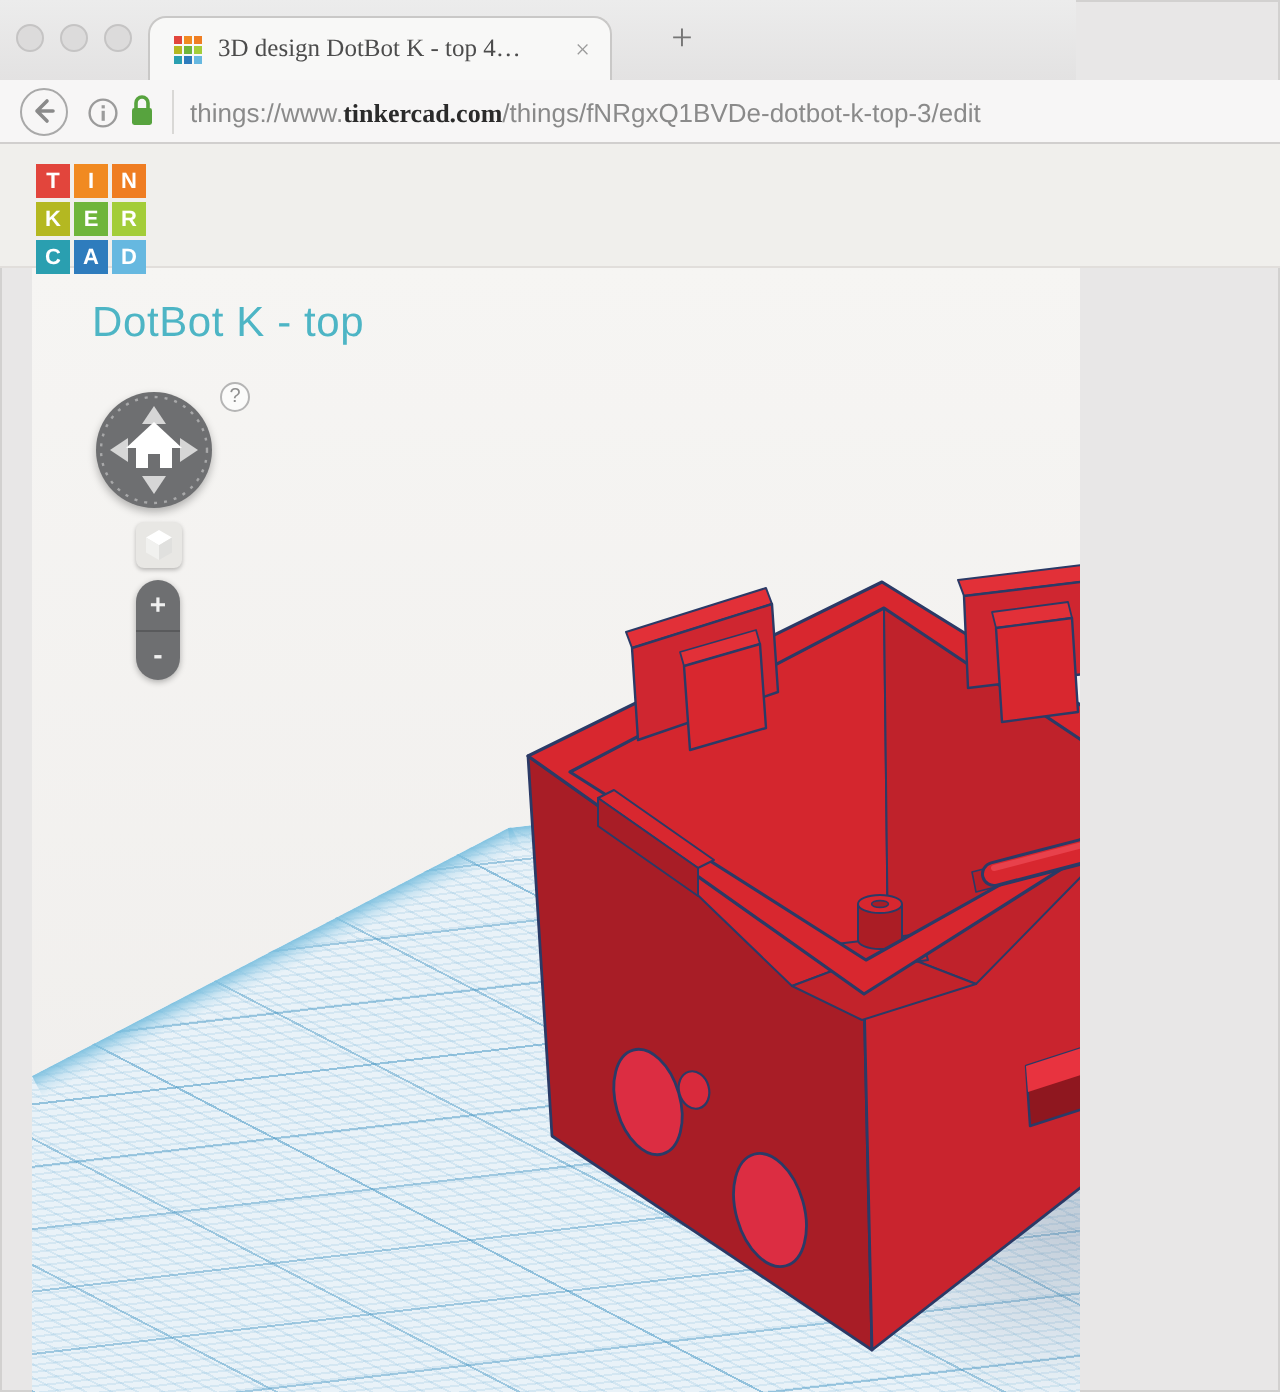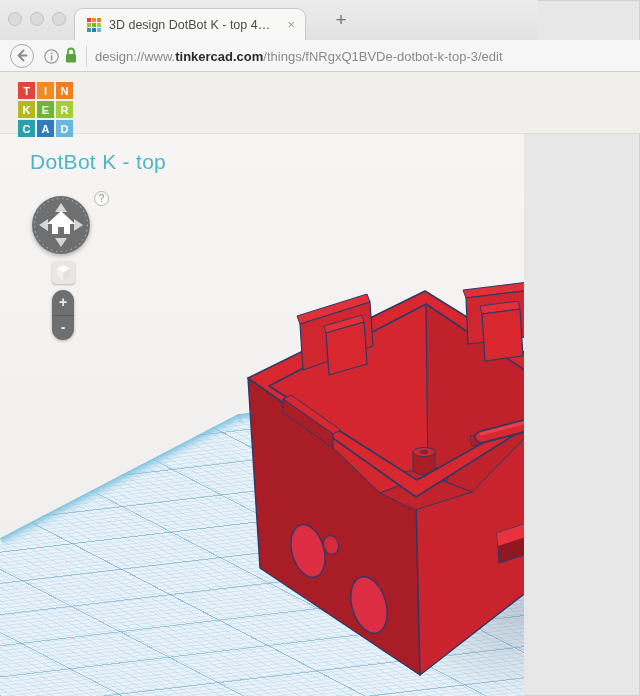--- a/index.html
+++ b/index.html
@@ -1,44 +1,44 @@
 <!DOCTYPE html>
 <html><head>
 <meta charset="utf-8">
 <style>
   html,body{margin:0;padding:0;background:#e8e7e7;font-family:"Liberation Sans",sans-serif;}
   .app-window{position:relative;width:640px;height:696px;overflow:hidden;background:#e8e7e7;box-shadow:inset 0 0 0 1px #d2d1d0;}
 
   
-  .tabstrip{position:absolute;left:0;top:0;width:538px;height:40px;background:linear-gradient(#ececec,#e3e2e2);}
+  .tabstrip{position:absolute;left:0;top:0;width:538px;height:40px;background:linear-gradient(#ececec,#e3e2e2);font-family:Liberation Serif, serif;}
   .traffic{position:absolute;top:12px;width:14px;height:14px;border-radius:50%;background:#dcdbdb;border:1px solid #c5c4c4;box-sizing:border-box;}
   .tl1{left:8px}.tl2{left:30px}.tl3{left:52px}
   .tab{position:absolute;left:74px;top:8px;width:232px;height:32px;background:#f8f8f7;border:1px solid #c9c8c7;border-bottom:none;border-radius:9px 9px 0 0;box-sizing:border-box;display:flex;align-items:center;padding:0 10px 0 12px;}
   .favicon{display:grid;grid-template-columns:repeat(3,4px);grid-template-rows:repeat(3,4px);gap:1px;margin-right:8px;flex:0 0 auto;}
   .favicon span{width:4px;height:4px;display:block;}
   .tab-title{flex:1 1 auto;font-size:12.5px;color:#4c4c4c;white-space:nowrap;overflow:hidden;text-overflow:ellipsis;}
   .tab-close{flex:0 0 auto;font-size:13px;color:#9b9b9b;margin-left:8px;line-height:1;}
   .newtab{position:absolute;left:330px;top:10px;width:22px;height:22px;font-size:19px;line-height:20px;text-align:center;color:#767676;}
   .urlrow{position:absolute;left:0;top:40px;width:640px;height:32px;background:#f7f6f6;border-bottom:1px solid #d1cfce;box-sizing:border-box;}
   .backbtn{position:absolute;left:10px;top:44px;width:24px;height:24px;border:1.5px solid #a9a9a9;border-radius:50%;box-sizing:border-box;}
   .infoicon{position:absolute;left:44px;top:49px;width:15px;height:15px;}
   .lockicon{position:absolute;left:64px;top:46px;width:14px;height:19px;}
   .urldivider{position:absolute;left:86px;top:45px;width:1px;height:22px;background:#d9d8d6;}
   .urltext{position:absolute;left:95px;top:49px;font-size:13px;white-space:nowrap;color:#8a8a8a;}
-  .urltext .domain{color:#2b2b2b;font-weight:bold;}
+  .urltext .domain{color:#2b2b2b;font-weight:bold;font-family:Liberation Serif, serif;}
 
   
   .navbar{position:absolute;left:0;top:72px;width:640px;height:62px;background:#f0efec;border-bottom:1px solid #e1dedb;box-sizing:border-box;}
   .logo{position:absolute;left:18px;top:82px;display:grid;grid-template-columns:repeat(3,17px);grid-template-rows:repeat(3,17px);gap:2px;z-index:5;}
   .logo span{display:flex;align-items:center;justify-content:center;color:#fff;font-weight:bold;font-size:11px;}
   .menu{position:absolute;left:100px;top:81px;display:flex;}
   .menu-item{height:44px;line-height:44px;padding:0 21px;font-size:15px;color:#5f5c59;border-right:1px solid #dcd9d5;}
 
   
-  .canvas{position:absolute;left:0;top:134px;width:524px;height:562px;background:linear-gradient(#f6f5f3,#efedeb);overflow:hidden;}
+  .canvas{position:absolute;left:16px;top:134px;width:524px;height:562px;background:linear-gradient(#f6f5f3,#efedeb);overflow:hidden;}
   .design-title{position:absolute;left:30px;top:16px;font-size:21px;font-weight:400;color:#4db5c5;letter-spacing:.3px;}
 
   .workplane{position:absolute;left:0;top:0;width:640px;height:562px;
     background-color:#e9f2f8;
     background-image:
       repeating-linear-gradient(-6.7deg, rgba(70,150,195,.45) 0 1px, transparent 1px 31px),
       repeating-linear-gradient(27.5deg, rgba(70,150,195,.45) 0 1px, transparent 1px 56px),
       repeating-linear-gradient(-6.7deg, rgba(100,170,210,.16) 0 1px, transparent 1px 3.5px),
       repeating-linear-gradient(27.5deg, rgba(100,170,210,.16) 0 1px, transparent 1px 6px);
     clip-path:polygon(0 404px,238px 280px,640px 233px,640px 562px,0 562px);}
@@ -96,21 +96,21 @@
       <rect x="6.8" y="6.4" width="1.6" height="5" fill="#9b9b9b"></rect>
     </svg>
   </div>
   <div class="lockicon">
     <svg width="14" height="19" viewBox="0 0 14 19">
       <path d="M4 8 V5.5 a3 3 0 0 1 6 0 V8" fill="none" stroke="#57a33e" stroke-width="1.8"></path>
       <rect x="2" y="8" width="10" height="8.5" rx="1.2" fill="#57a33e"></rect>
     </svg>
   </div>
   <div class="urldivider"></div>
-  <div class="urltext"><span>design://www.</span><span class="domain">tinkercad.com</span><span>/things/fNRgxQ1BVDe-dotbot-k-top-3/edit</span></div>
+  <div class="urltext"><span>things://www.</span><span class="domain">tinkercad.com</span><span>/things/fNRgxQ1BVDe-dotbot-k-top-3/edit</span></div>
 
   <div class="navbar">
     <div class="menu">
       <div class="menu-item">Design</div>
       <div class="menu-item">Edit</div>
       <div class="menu-item">Help</div>
     </div>
   </div>
   <div class="logo">
     <span style="background: rgb(226, 69, 60);">T</span>

